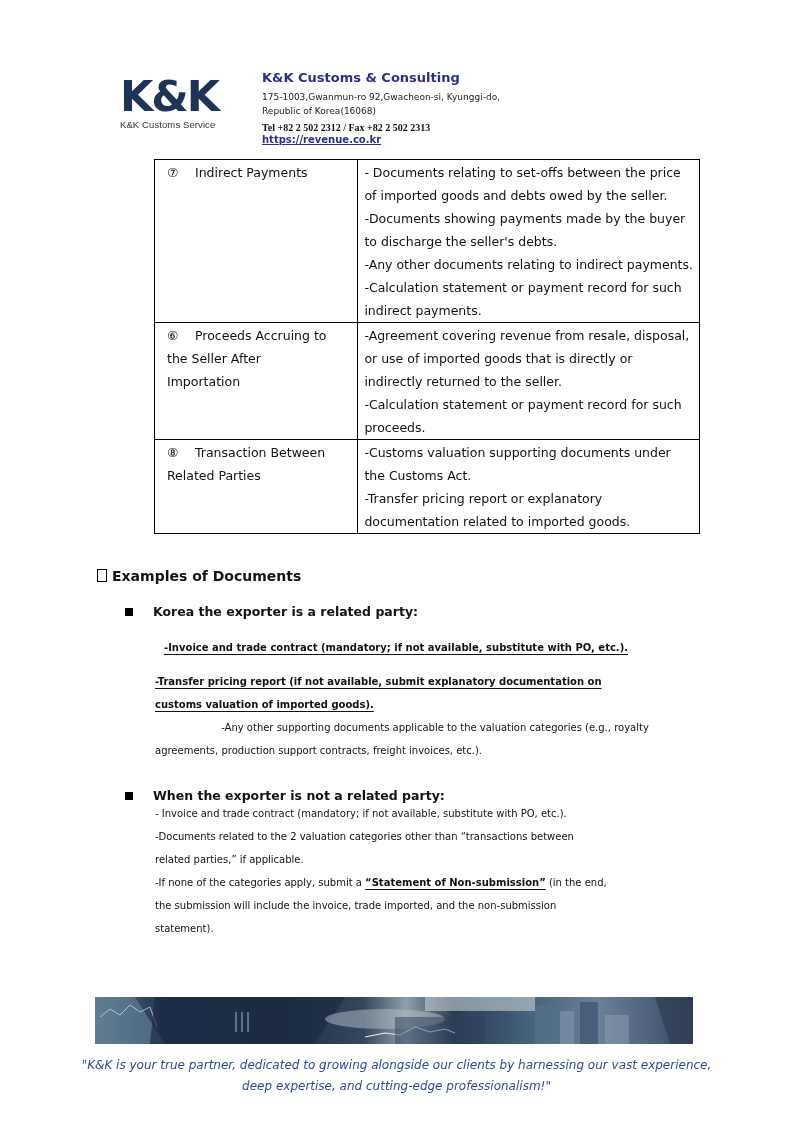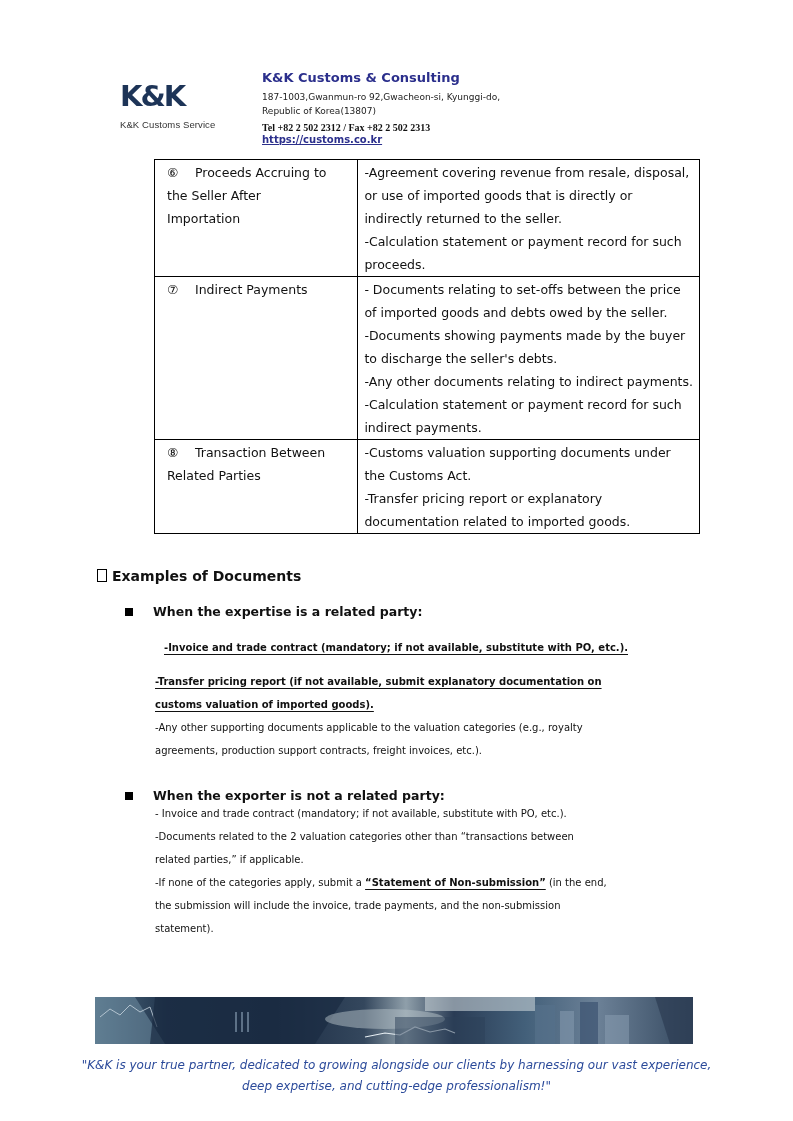--- a/index.html
+++ b/index.html
@@ -5,21 +5,21 @@
   html, body { margin: 0; padding: 0; background: #ffffff; }
   body {
     width: 793px; height: 1121px; position: relative; overflow: hidden;
     font-family: "DejaVu Sans", "Liberation Sans", sans-serif;
     color: #111;
   }
   
   .logo { position: absolute; left: 120px; top: 76px; width: 108px; }
   .logo-mark {
     font-family: "DejaVu Sans", sans-serif; font-weight: bold;
-    font-size: 29px; line-height: 40px; letter-spacing: -2px;
+    font-size: 43px; line-height: 40px; letter-spacing: -2px;
     color: #1d3457; display: flex;
   }
   .logo-sub {
     font-family: "Liberation Sans", sans-serif; font-size: 9.5px; color: #333;
     margin-top: 3px; letter-spacing: 0.1px; white-space: nowrap;
   }
   .company { position: absolute; left: 262px; top: 70px; }
   .company-name {
     font-family: "DejaVu Sans", sans-serif; font-weight: bold; font-size: 13px;
     color: #2b2f8c; margin-bottom: 5px;
@@ -80,56 +80,56 @@
 
 <div class="logo">
   <div class="logo-mark">
     <span>K&amp;K</span>
   </div>
   <div class="logo-sub">K&amp;K Customs Service</div>
 </div>
 
 <div class="company">
   <div class="company-name">K&amp;K Customs &amp; Consulting</div>
-  <div class="company-addr">187-1003,Gwanmun-ro 92,Gwacheon-si, Kyunggi-do,</div>
-  <div class="company-addr">Republic of Korea(13807)</div>
+  <div class="company-addr">175-1003,Gwanmun-ro 92,Gwacheon-si, Kyunggi-do,</div>
+  <div class="company-addr">Republic of Korea(16068)</div>
   <div class="company-tel">Tel +82 2 502 2312 / Fax +82 2 502 2313</div>
-  <a class="company-url">https://customs.co.kr</a>
+  <a class="company-url">https://revenue.co.kr</a>
 </div>
 
 <table class="doc">
   <tbody id="table-body">
-      <tr>
-        <td class="cat">
-          <span class="cell-line"><span class="num">⑥</span><span>Proceeds Accruing to</span></span>
-          <span class="cell-line"><span>the Seller After</span></span>
-          <span class="cell-line"><span>Importation</span></span>
-        </td>
-        <td>
-          <span class="cell-line" style="white-space: nowrap;">-Agreement covering revenue from resale, disposal,</span>
-          <span class="cell-line" style="white-space: nowrap;">or use of imported goods that is directly or</span>
-          <span class="cell-line" style="white-space: nowrap;">indirectly returned to the seller.</span>
-          <span class="cell-line" style="white-space: nowrap;">-Calculation statement or payment record for such</span>
-          <span class="cell-line" style="white-space: nowrap;">proceeds.</span>
-        </td>
-      </tr>
       <tr>
         <td class="cat">
           <span class="cell-line"><span class="num">⑦</span><span>Indirect Payments</span></span>
         </td>
         <td>
           <span class="cell-line" style="white-space: nowrap;">- Documents relating to set-offs between the price</span>
           <span class="cell-line" style="white-space: nowrap;">of imported goods and debts owed by the seller.</span>
           <span class="cell-line" style="white-space: nowrap;">-Documents showing payments made by the buyer</span>
           <span class="cell-line" style="white-space: nowrap;">to discharge the seller's debts.</span>
           <span class="cell-line" style="white-space: nowrap;">-Any other documents relating to indirect payments.</span>
           <span class="cell-line" style="white-space: nowrap;">-Calculation statement or payment record for such</span>
           <span class="cell-line" style="white-space: nowrap;">indirect payments.</span>
         </td>
       </tr>
+      <tr>
+        <td class="cat">
+          <span class="cell-line"><span class="num">⑥</span><span>Proceeds Accruing to</span></span>
+          <span class="cell-line"><span>the Seller After</span></span>
+          <span class="cell-line"><span>Importation</span></span>
+        </td>
+        <td>
+          <span class="cell-line" style="white-space: nowrap;">-Agreement covering revenue from resale, disposal,</span>
+          <span class="cell-line" style="white-space: nowrap;">or use of imported goods that is directly or</span>
+          <span class="cell-line" style="white-space: nowrap;">indirectly returned to the seller.</span>
+          <span class="cell-line" style="white-space: nowrap;">-Calculation statement or payment record for such</span>
+          <span class="cell-line" style="white-space: nowrap;">proceeds.</span>
+        </td>
+      </tr>
       <tr class="bold">
         <td class="cat">
           <span class="cell-line"><span class="num">⑧</span><span>Transaction Between</span></span>
           <span class="cell-line"><span>Related Parties</span></span>
         </td>
         <td>
           <span class="cell-line" style="white-space: nowrap;">-Customs valuation supporting documents under</span>
           <span class="cell-line" style="white-space: nowrap;">the Customs Act.</span>
           <span class="cell-line" style="white-space: nowrap;">-Transfer pricing report or explanatory</span>
           <span class="cell-line" style="white-space: nowrap;">documentation related to imported goods.</span>
@@ -139,44 +139,44 @@
 </table>
 
 <div class="section">
   <div class="section-title">
     <span class="box-icon"></span><span>Examples of Documents</span>
   </div>
 
   <div class="bullet-block" style="top:36px;">
     <div class="bullet-head">
       <span class="sq"></span>
-      <span>When the expertise is a related party:</span>
+      <span>Korea the exporter is a related party:</span>
     </div>
     <div class="line" style="position:absolute; top:32px; left:67px; white-space:nowrap;">
       <span class="u">-Invoice and trade contract (mandatory; if not available, substitute with PO, etc.).</span>
     </div>
     <div style="position:absolute; top:66px; left:58px; width:560px;">
       <div class="line" style="white-space:nowrap;"><span class="u">-Transfer pricing report (if not available, submit explanatory documentation on </span></div>
       <div class="line" style="white-space:nowrap;"><span class="u">customs valuation of imported goods).</span></div>
-      <div class="line" style="white-space:nowrap;">-Any other supporting documents applicable to the valuation categories (e.g., royalty</div>
+      <div class="line" style="white-space:nowrap;text-align:center;">-Any other supporting documents applicable to the valuation categories (e.g., royalty</div>
       <div class="line" style="white-space:nowrap;">agreements, production support contracts, freight invoices, etc.).</div>
     </div>
   </div>
 
   <div class="bullet-block" style="top:220px;">
     <div class="bullet-head">
       <span class="sq"></span>
       <span>When the exporter is not a related party:</span>
     </div>
     <div style="position:absolute; top:14px; left:58px; width:560px;">
       <div class="line" style="white-space:nowrap;">- Invoice and trade contract (mandatory; if not available, substitute with PO, etc.).</div>
       <div class="line" style="white-space:nowrap;">-Documents related to the 2 valuation categories other than “transactions between</div>
       <div class="line" style="white-space:nowrap;">related parties,” if applicable.</div>
       <div class="line" style="white-space:nowrap;"><span>-If none of the categories apply, submit a </span><span class="u">“Statement of Non-submission”</span><span> (in the end,</span></div>
-      <div class="line" style="white-space:nowrap;">the submission will include the invoice, trade payments, and the non-submission</div>
+      <div class="line" style="white-space:nowrap;">the submission will include the invoice, trade imported, and the non-submission</div>
       <div class="line" style="white-space:nowrap;">statement).</div>
     </div>
   </div>
 </div>
 
 <div class="banner">
   <svg width="598" height="47" viewBox="0 0 598 47">
     <polygon points="0,0 40,0 70,47 0,47" fill="#6f8ea3" opacity="0.55"></polygon>
     <polyline points="5,20 15,12 25,18 35,8 45,15 55,10 62,30" fill="none" stroke="#c9d6df" stroke-width="0.8"></polyline>
     <polygon points="60,0 250,0 220,47 55,47" fill="#1a2b42" opacity="0.7"></polygon>

